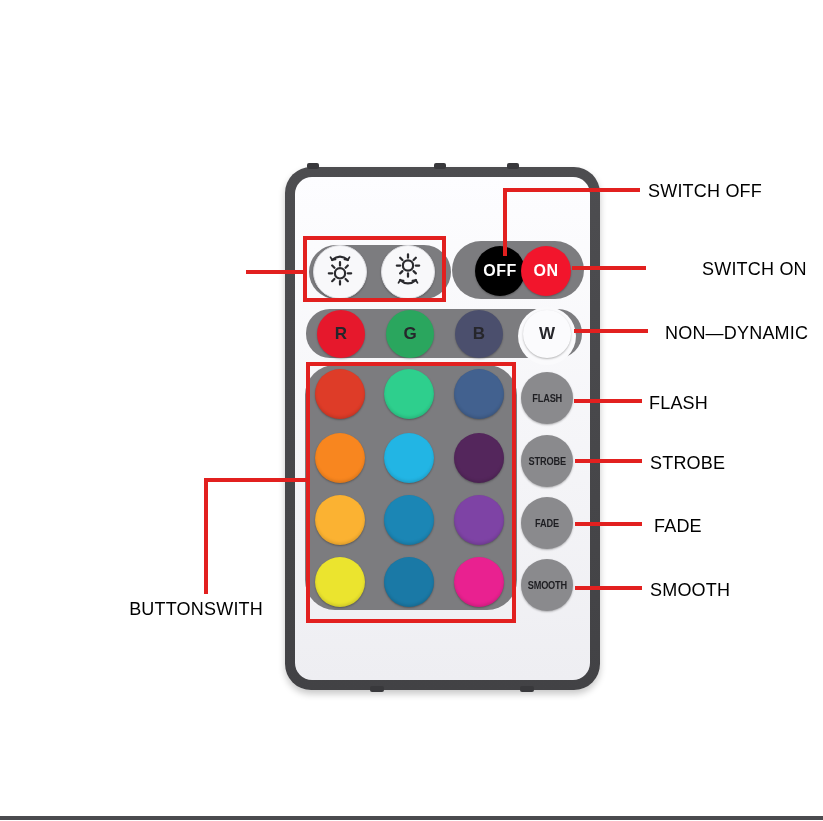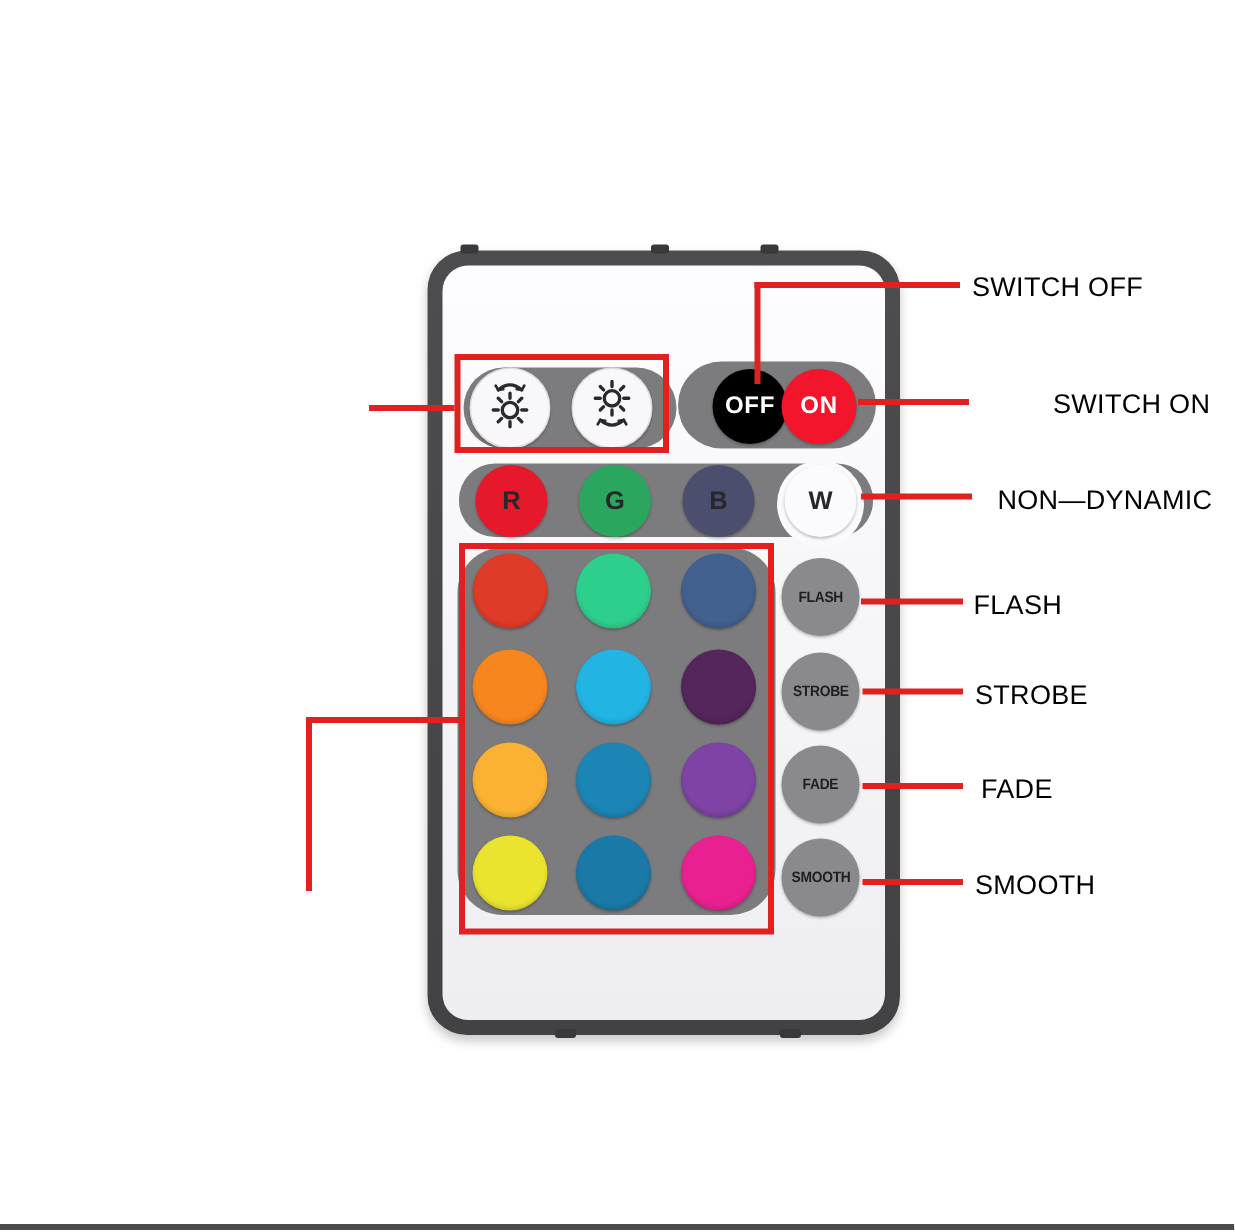--- a/index.html
+++ b/index.html
@@ -143,16 +143,17 @@
   </div>
   <div class="label" style="left:649px;top:391px;">FLASH</div>
   <div class="label" style="left:650px;top:451px;">STROBE</div>
   <div class="label" style="left:654px;top:514px;">FADE</div>
   <div class="label" style="left:650px;top:578px;">SMOOTH</div>
 
   <div id="brightness-label" class="label right-align" style="left:50px;top:258px;width:183px;">
   </div>
 
   <div id="lighting-label" class="label right-align" style="left:30px;top:589px;width:233px;">
+    <div>BUTTONSWITH</div>
   </div>
 
   <div class="abs" style="left:0;top:816px;width:823px;height:4px;background:#4b4b4e;"></div>
 </div>
 
 </body></html>

